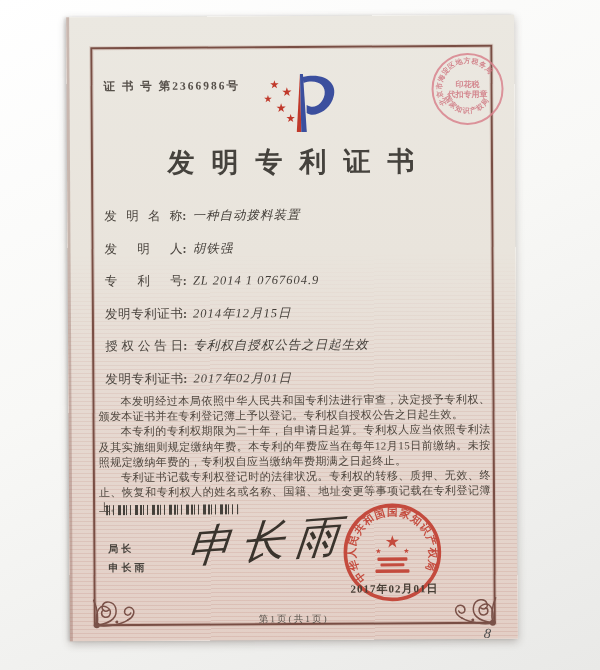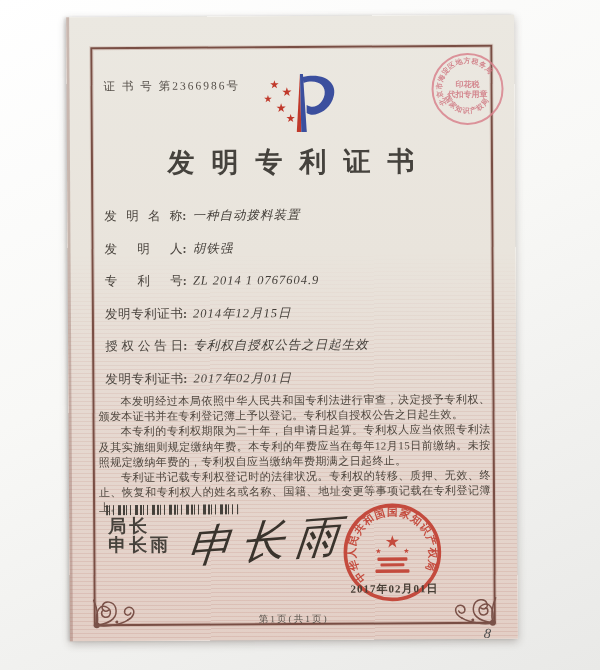--- a/index.html
+++ b/index.html
@@ -19,21 +19,21 @@
          -webkit-mask-image:linear-gradient(to bottom,transparent 0%,transparent 38%,rgba(0,0,0,.65) 58%,#000 100%);
          mask-image:linear-gradient(to bottom,transparent 0%,transparent 38%,rgba(0,0,0,.65) 58%,#000 100%);}
   .frame{position:absolute;left:24px;top:30px;right:22px;bottom:15px;
          border:2px solid #794e44;
          box-shadow:inset 0 0 0 1px rgba(165,115,102,.35),0 0 0 1px rgba(165,115,102,.22);}
   .corner-orn{position:absolute;width:58px;height:58px;}
   .corner-orn.bl{left:20px;bottom:9px;}
   .corner-orn.br{right:18px;bottom:9px;transform:scaleX(-1);}
   
   .cert-no{position:absolute;left:37px;top:62px;font-size:11.5px;color:#56504a;
-           letter-spacing:2px;}
+           letter-spacing:2px;font-weight:bold;}
   .logo{position:absolute;left:189px;top:56px;width:88px;height:66px;}
   .title{position:absolute;left:0;top:128px;width:100%;text-align:center;
          font-size:27px;font-weight:bold;color:#45423d;letter-spacing:17px;
          padding-left:17px;box-sizing:border-box;}
   
   .fields{position:absolute;left:37px;top:190px;margin:0;padding:0;list-style:none;}
   .fields li{font-size:12.5px;color:#433e39;line-height:19px;margin-bottom:13.5px;
              white-space:nowrap;}
   .flabel{display:inline-block;width:78px;text-align:justify;text-align-last:justify;
           font-weight:normal;color:#4a443e;}
@@ -43,23 +43,23 @@
   .paras{position:absolute;left:30px;top:377px;width:392px;}
   .paras p{margin:0;font-size:11px;line-height:15.2px;color:#4e463e;
            text-indent:2em;text-align:justify;letter-spacing:.4px;}
   
   .barcode{position:absolute;left:37px;top:488px;width:132px;height:10px;
            background:repeating-linear-gradient(90deg,
              #45413b 0 2px,transparent 2px 3px,
              #45413b 3px 4px,transparent 4px 7px,
              #45413b 7px 8px,transparent 8px 12px,
              #45413b 12px 15px,transparent 15px 17px);}
-  .director{position:absolute;left:39px;top:501px;font-size:18px;color:#47423c;
+  .director{position:absolute;left:39px;top:522px;font-size:10px;color:#47423c;
             font-weight:bold;letter-spacing:3px;line-height:19px;
-            font-family:Liberation Mono, monospace;}
+            font-family:Liberation Sans, sans-serif;}
   .signature{position:absolute;left:118px;top:494px;width:220px;font-size:44px;
              color:#3a342d;font-style:italic;letter-spacing:10px;
              transform:rotate(-4deg) skewX(-10deg);white-space:nowrap;}
   .seal{position:absolute;left:272px;top:486px;width:102px;height:102px;opacity:.88;}
   .seal-date{position:absolute;left:263px;top:566px;width:124px;text-align:center;
              font-size:11px;color:#473e35;letter-spacing:1px;font-weight:bold;}
   .footer{position:absolute;left:0;top:597px;width:100%;text-align:center;
           font-size:9.5px;color:#5a544d;letter-spacing:2px;}
   
   .stamp{position:absolute;left:363px;top:36px;width:76px;height:76px;opacity:.85;}

